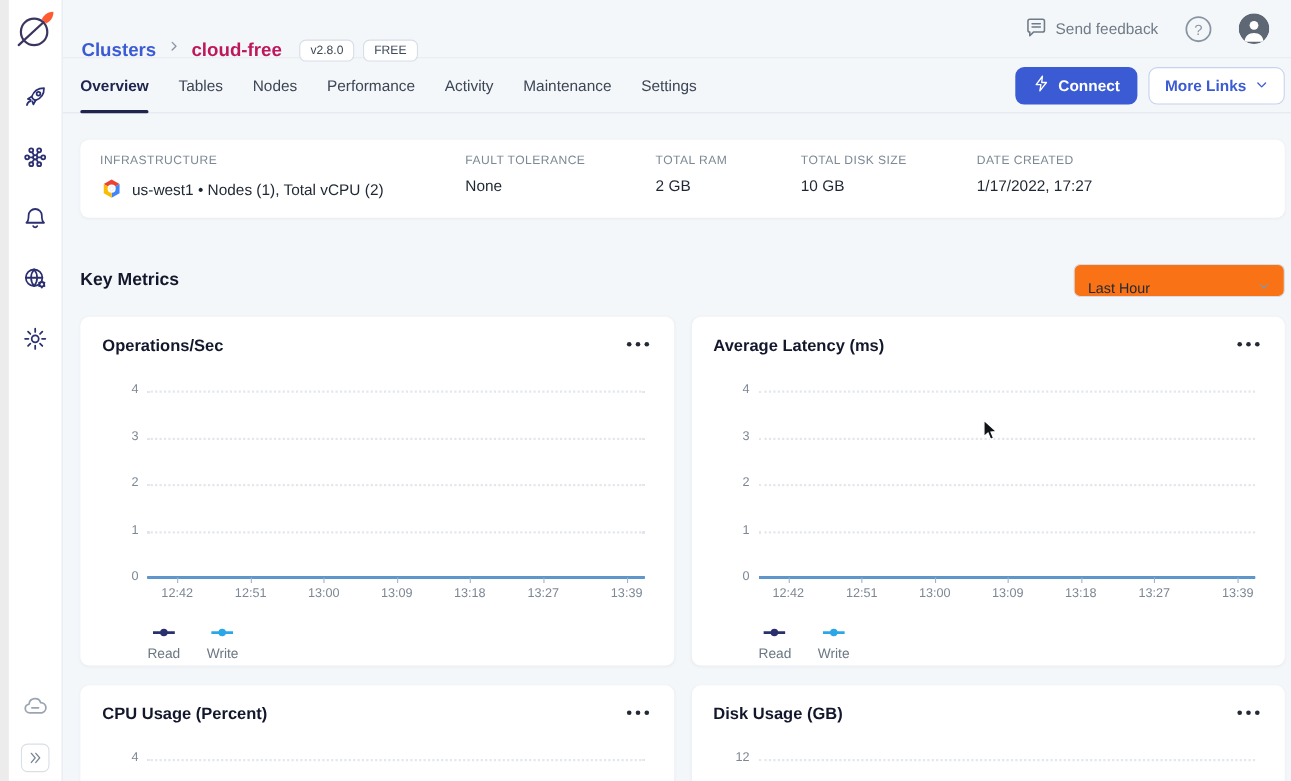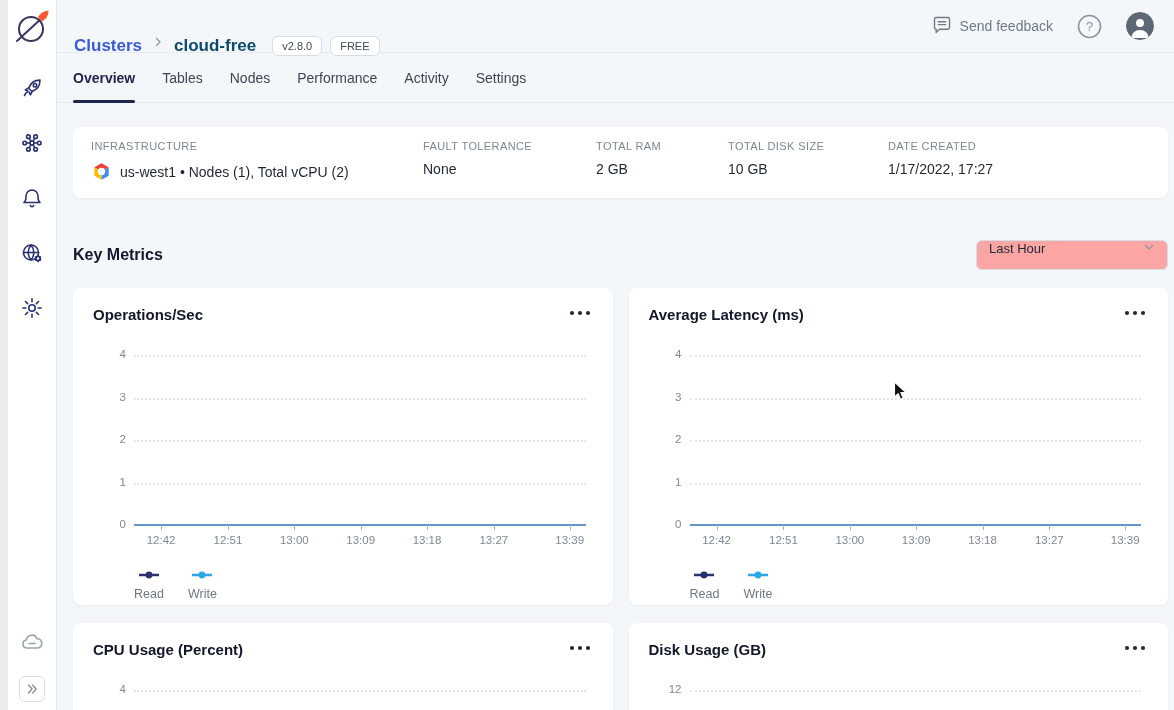--- a/index.html
+++ b/index.html
@@ -21,21 +21,21 @@
                 display:flex; align-items:center; justify-content:center; cursor:pointer; }
 
   
   .content { flex:1; display:flex; flex-direction:column; min-width:0; }
 
   .topbar { height:53px; flex:0 0 53px; display:flex; align-items:center; justify-content:space-between;
             padding:0 20px 0 17px; border-bottom:1px solid #e6ebf1; }
   .crumbs { display:flex; align-items:flex-start; gap:10px;margin-top:40px; }
   .crumb-root { color:#3b5bd4; font-weight:700; font-size:17px; text-decoration:none; cursor:pointer; }
   .crumb-sep { display:flex; align-items:center; }
-  .cluster-name { font-weight:700; font-size:17px; color:#0c4a6e; }
+  .cluster-name { font-weight:700; font-size:17px; color:#be185d; }
   .badge { background:#fff; border:1px solid #d7dee6; border-radius:6px; font-size:11px; color:#3f4a57;
            padding:3px 9px; font-weight:500; }
   .badges { display:flex; gap:8px; margin-left:6px; }
   .top-right { display:flex; align-items:center; gap:24px; }
   .feedback { display:flex; align-items:center; gap:8px; color:#6f7b87; font-size:14px; background:none; border:none; cursor:pointer; }
   .help-btn { background:none; border:none; cursor:pointer; display:flex; }
   .avatar { width:28px; height:28px; border-radius:50%; overflow:hidden; cursor:pointer; display:flex; }
 
   .tabsbar { height:50px; flex:0 0 50px; display:flex; align-items:center; justify-content:space-between;
              padding:0 6px 0 16px; border-bottom:1px solid #e2e8ee; }
@@ -57,22 +57,22 @@
                padding:13px 18px; display:flex; height:71px; }
   .field { padding-right:10px; flex:0 0 auto; }
   .field:last-child { flex:1; }
   .field-label { font-size:11px; letter-spacing:.4px; color:#7d8894; }
   .field-value { font-size:14px; color:#1f2733; margin-top:9px; display:flex; align-items:center; gap:8px; }
   .field-value svg { flex:0 0 auto; }
 
   
   .metrics-head { display:flex; align-items:center; justify-content:space-between; margin-top:42px; height:30px; }
   .metrics-title { font-size:16px; font-weight:700; color:#12172b; }
-  .select { width:192px; height:30px; background:#fca5a5; border:1px solid #d6dde6; border-radius:6px;
-            display:flex; align-items:flex-start; justify-content:space-between; padding:0 12px; font-size:13px;
+  .select { width:192px; height:30px; background:#f97316; border:1px solid #d6dde6; border-radius:6px;
+            display:flex; align-items:flex-end; justify-content:space-between; padding:0 12px; font-size:13px;
             color:#242a35; cursor:pointer; }
 
   
   .charts { display:grid; grid-template-columns:1fr 1fr; gap:18px 16px; margin-top:18px; }
   .chart-card { background:#fff; border-radius:8px; box-shadow:0 1px 3px rgba(16,30,54,.05);
                 height:317px; position:relative; padding:18px 20px; }
   .chart-head { display:flex; align-items:flex-start; justify-content:space-between; }
   .chart-title { font-size:15px; font-weight:700; color:#12172b; }
   .dots-btn { background:none; border:none; cursor:pointer; padding:4px 2px; display:flex; }
   .plot { position:absolute; left:61px; right:27px; top:67px; height:170px; }
@@ -207,22 +207,41 @@
       </div>
     </header>
 
     <div class="tabsbar">
       <nav class="tabs" id="tabs">
           <button class="tab active">Overview</button>
           <button class="tab">Tables</button>
           <button class="tab">Nodes</button>
           <button class="tab">Performance</button>
           <button class="tab">Activity</button>
+          <button class="tab">Maintenance</button>
           <button class="tab">Settings</button>
         </nav>
+      <div class="tab-actions">
+        <button class="btn-connect">
+          <span>
+            <svg width="16" height="16" viewBox="0 0 24 24" fill="none" stroke="#fff" stroke-width="1.8" stroke-linecap="round" stroke-linejoin="round">
+                <path d="M13 2 4.5 13.5H11L9.5 22 18.5 10.5H12L13 2z"></path>
+              </svg>
+          </span>
+          <span>Connect</span>
+        </button>
+        <button class="btn-morelinks">
+          <span>More Links</span>
+          <span>
+            <svg width="12" height="12" viewBox="0 0 24 24" fill="none" stroke="#3b5bd4" stroke-width="2.4" stroke-linecap="round" stroke-linejoin="round">
+                <path d="M5 9l7 7 7-7"></path>
+              </svg>
+          </span>
+        </button>
+      </div>
     </div>
 
     <main class="main">
       <section class="info-card" id="info-card">
           <div class="field" style="width: 332px;">
             <div class="field-label">INFRASTRUCTURE</div>
             <div class="field-value">
               <span style="display: flex;">
                 <svg width="21" height="21" viewBox="0 0 24 24">
                   <polygon points="3.8,7.25 12,2.5 20.2,7.25 12,12" fill="#ea4335"></polygon>

